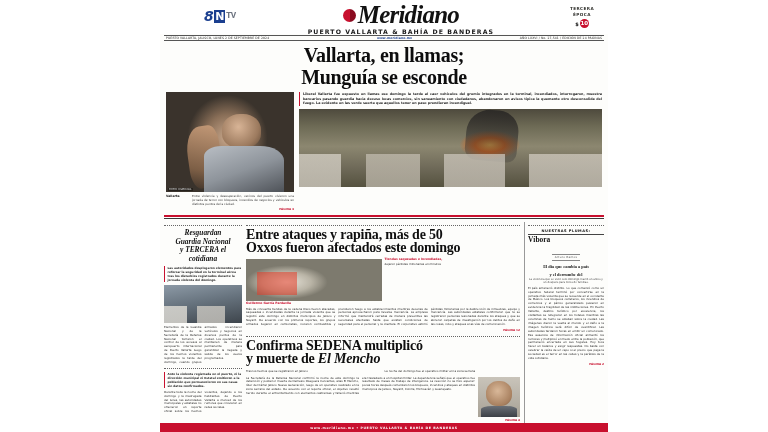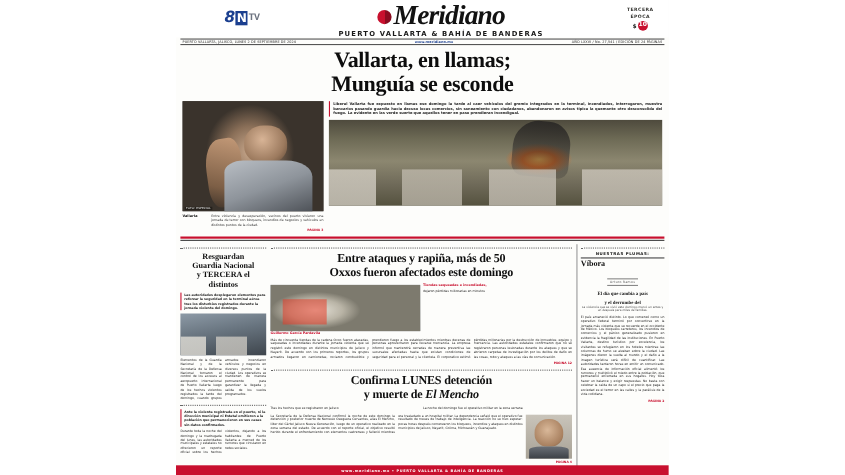--- a/index.html
+++ b/index.html
@@ -316,20 +316,21 @@
     border-top: 1px dotted #666;
     margin: 3px 0;
   }
   .hl-small {
     font-family: "Liberation Serif", serif;
     font-weight: bold;
     font-size: 7.4px;
     line-height: 8.6px;
     text-align: center;
     color: #111;
+    font-style: italic;
   }
   .bullets {
     border-left: 1.2px solid #c8102e;
     padding-left: 2.5px;
     margin-top: 2.5px;
   }
   .bullets p {
     font-family: "DejaVu Sans", sans-serif;
     font-size: 2.9px;
     line-height: 4.1px;
@@ -360,23 +361,22 @@
     text-align: justify;
     margin-top: 2.5px;
   }
   .col2 { column-count: 2; column-gap: 3px; }
   .col3 { column-count: 3; column-gap: 3px; }
 
   
   .hl-mid {
     font-family: "Liberation Serif", serif;
     font-weight: bold;
-    font-size: 11px;
+    font-size: 14px;
     line-height: 12.5px;
-    text-align: center;
     color: #0f0f0f;
     letter-spacing: -0.2px;
   }
   .hl-mid .ital { font-style: italic; }
   .mid-photo {
     width: 100%; height: 42px;
     margin-top: 2.5px;
     background:
       radial-gradient(ellipse 30% 40% at 30% 55%, #e8e4da 0%, #b9b4a6 60%, #7d7a6e 100%),
       linear-gradient(180deg, #9aa7b2 0%, #77828c 40%, #4e555c 100%);
@@ -564,21 +564,21 @@
     <div class="thinrule"></div>
 
     <div class="lower">
 
       <div class="col-left">
         <div class="dotline"></div>
         <div class="hl-small">
           <span>Resguardan</span><br>
           <span>Guardia Nacional</span><br>
           <span>y TERCERA el</span><br>
-          <span>distintos</span>
+          <span>cotidiana</span>
         </div>
         <div class="bullets">
           <p>Las autoridades desplegaron elementos para reforzar la seguridad en la terminal aérea tras los disturbios registrados durante la jornada violenta del domingo.</p>
         </div>
         <div class="thumb-left"></div>
         <div class="bodytext col2">Elementos de la Guardia Nacional y de la Secretaría de la Defensa Nacional tomaron el control de los accesos al aeropuerto internacional de Puerto Vallarta luego de los hechos violentos registrados la tarde del domingo, cuando grupos armados incendiaron vehículos y negocios en diversos puntos de la ciudad. Los operativos se mantienen de manera permanente para garantizar la llegada y salida de los vuelos programados.</div>
 
         <div class="dotline"></div>
         <div class="bullets">
           <p>Ante la violenta registrada en el puerto, ni la dirección municipal ni Estatal emitieron a la población que permanecieron en sus casas sin datos confirmados.</p>
@@ -606,21 +606,21 @@
         <div class="bodytext col3">Más de cincuenta tiendas de la cadena Oxxo fueron atacadas, saqueadas o incendiadas durante la jornada violenta que se registró este domingo en distintos municipios de Jalisco y Nayarit. De acuerdo con los primeros reportes, los grupos armados llegaron en camionetas, rociaron combustible y prendieron fuego a los establecimientos mientras decenas de personas aprovecharon para llevarse mercancía.
 
 La empresa informó que mantendrá cerradas de manera preventiva las sucursales afectadas hasta que existan condiciones de seguridad para el personal y la clientela. El corporativo estimó pérdidas millonarias por la destrucción de inmuebles, equipo y mercancía.
 
 Las autoridades estatales confirmaron que no se registraron personas lesionadas durante los ataques y que se abrieron carpetas de investigación por los delitos de daño en las cosas, robo y ataques a las vías de comunicación.</div>
         <div class="pagref">PÁGINA 12</div>
 
         <div class="sedena-block">
           <div class="dotline"></div>
           <div class="hl-mid">
-            <span>Confirma LUNES detención</span><br>
+            <span>Confirma SEDENA multiplicó</span><br>
             <span>y muerte de </span><span class="ital">El Mencho</span>
           </div>
           <div class="midtext-wrap">
             <div class="mt-col bodytext">Tras los hechos que se registraron en Jalisco</div>
             <div class="mt-col bodytext">La noche del domingo fue el operativo militar en la zona serrana</div>
           </div>
           <div class="sedena-row">
             <div class="bodytext col2" style="flex:1;margin-top:0;">La Secretaría de la Defensa Nacional confirmó la noche de este domingo la detención y posterior muerte de Nemesio Oseguera Cervantes, alias El Mencho, líder del Cártel Jalisco Nueva Generación, luego de un operativo realizado en la zona serrana del estado.
 
 De acuerdo con el reporte oficial, el objetivo resultó herido durante el enfrentamiento con elementos castrenses y falleció mientras era trasladado a un hospital militar. La dependencia señaló que el operativo fue resultado de meses de trabajo de inteligencia.

